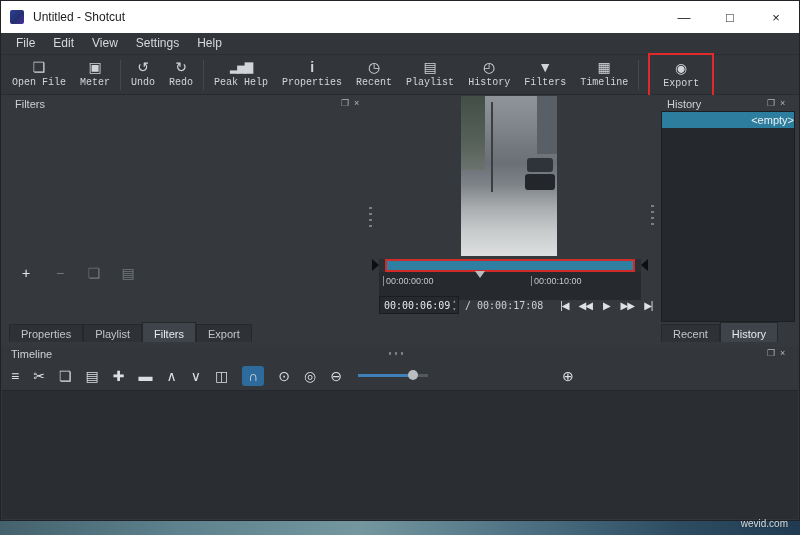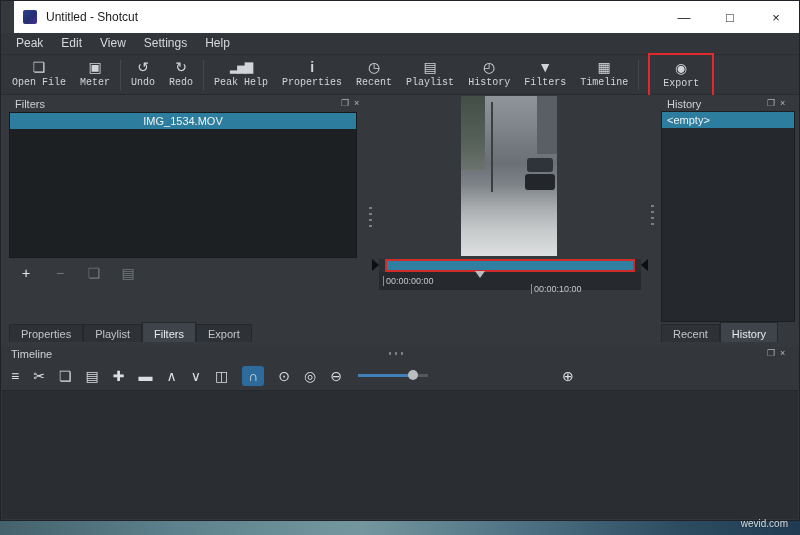--- a/index.html
+++ b/index.html
@@ -7,21 +7,21 @@
   body { font-family: "Liberation Sans", sans-serif; background: #222; position: relative; }
 
   .screen { position: absolute; inset: 0; width: 800px; height: 535px; }
   .desktop-wallpaper { position: absolute; inset: 0;
     background: linear-gradient(90deg,#44626e 0%,#5d828d 22%,#74979f 45%,#4e7283 65%,#2d4c62 85%,#203b51 100%); }
 
   .window { position: absolute; left: 0; top: 0; width: 800px; height: 521px;
     background: #35393e; border: 1px solid #1f2226; }
 
   
-  .titlebar { height: 32px; background: #ffffff; display: flex; align-items: center; margin-left: 13px; }
+  .titlebar { height: 32px; background: #ffffff; display: flex; align-items: center; }
   .app-icon { width: 14px; height: 14px; margin-left: 9px; border-radius: 2px;
     background: linear-gradient(135deg,#2e3f96 0%,#23306f 55%,#4a2f9a 100%); }
   .title-text { margin-left: 9px; font-size: 12px; color: #1b1b1b; }
   .win-controls { margin-left: auto; display: flex; height: 100%; }
   .win-btn { width: 46px; display: flex; align-items: center; justify-content: center;
     font-size: 13px; color: #1b1b1b; cursor: default; }
 
   
   .menubar { height: 22px; background: #32363b; display: flex; align-items: center;
     padding-left: 6px; border-bottom: 1px solid #2b2e32; }
@@ -70,43 +70,43 @@
   .v-pole { position: absolute; left: 30px; top: 6px; width: 2px; height: 90px; background: #3a3f44; }
 
   
   .scrubber { position: absolute; left: 378px; top: 164px; width: 262px; height: 13px; background: #2b2f33; }
   .clip-bar { position: absolute; left: 6px; right: 6px; top: 0; height: 13px;
     background: #2f7fa3; border: 2px solid #cf2b28; }
   .mark-in { position: absolute; left: -7px; top: 0; width: 0; height: 0;
     border-top: 6.5px solid transparent; border-bottom: 6.5px solid transparent; border-left: 7px solid #0d0e10; }
   .mark-out { position: absolute; right: -7px; top: 0; width: 0; height: 0;
     border-top: 6.5px solid transparent; border-bottom: 6.5px solid transparent; border-right: 7px solid #0d0e10; }
-  .ruler { position: absolute; left: 378px; top: 177px; width: 262px; height: 18px;
+  .ruler { position: absolute; left: 378px; top: 177px; width: 262px; height: 28px;
     background: #26292d; font-size: 9px; color: #c6c9cb; }
   .ruler .t0 { position: absolute; left: 4px; top: 4px; border-left: 1px solid #8a8e91; padding-left: 2px; }
-  .ruler .t10 { position: absolute; left: 152px; top: 12px; border-left: 1px solid #8a8e91; padding-left: 2px; }
+  .ruler .t10 { position: absolute; left: 152px; top: 4px; border-left: 1px solid #8a8e91; padding-left: 2px; }
   .playhead { position: absolute; left: 96px; top: -1px; width: 0; height: 0;
     border-left: 5px solid transparent; border-right: 5px solid transparent; border-top: 7px solid #b9bdc0; }
 
   .transport { position: absolute; left: 378px; top: 200px; height: 20px; display: flex; align-items: center; }
   .timebox { width: 80px; height: 18px; background: #26292d; border: 1px solid #1b1d20;
     color: #e6e8ea; font-family: "DejaVu Sans Mono", monospace; font-size: 10px;
     display: flex; align-items: center; padding: 0 14px 0 4px; position: relative; }
   .spin { position: absolute; right: 2px; top: 0; display: flex; flex-direction: column;
     font-size: 6px; color: #9ea2a5; line-height: 8px; }
   .total-time { font-family: "DejaVu Sans Mono", monospace; font-size: 10px; color: #cdd0d2; margin-left: 6px; white-space: nowrap; }
   .t-btns { display: flex; margin-left: 12px; gap: 3px; align-items: center; }
   .t-btn { min-width: 18px; height: 16px; font-size: 10px; color: #dfe2e4;
     display: flex; align-items: center; justify-content: center; letter-spacing: -1px; white-space: nowrap; }
   .t-menu { width: 10px; height: 10px; margin-left: 4px; border: 1px solid #9ea2a5; border-radius: 50%; }
 
   .history-list { position: absolute; left: 660px; top: 16px; width: 134px; height: 211px;
     background: #25282c; border: 1px solid #1c1f22; }
   .empty-row { height: 16px; background: #2d7d9e; color: #eef1f2; font-size: 11px;
-    padding-left: 5px; line-height: 16px; }
+    padding-left: 5px; line-height: 16px; text-align: right; }
 
   .vdots { position: absolute; width: 3px; height: 20px;
     background: repeating-linear-gradient(180deg,#7a7f84 0 2px,transparent 2px 6px); }
 
   
   .timeline { position: absolute; top: 346px; left: 0; right: 0; bottom: 0; background: #33373c; }
   .tl-header { position: relative; height: 15px; }
   .tl-title { position: absolute; left: 10px; top: 1px; font-size: 11px; color: #ced1d3; }
   .hdots { position: absolute; left: 388px; top: 5px; width: 18px; height: 3px;
     background: repeating-linear-gradient(90deg,#7a7f84 0 2px,transparent 2px 6px); }
@@ -136,21 +136,21 @@
       <div class="app-icon"></div>
       <span class="title-text">Untitled - Shotcut</span>
       <div class="win-controls">
         <div class="win-btn">—</div>
         <div class="win-btn">□</div>
         <div class="win-btn">×</div>
       </div>
     </div>
 
     <div class="menubar">
-      <span class="menu-item">Peak</span>
+      <span class="menu-item">File</span>
       <span class="menu-item">Edit</span>
       <span class="menu-item">View</span>
       <span class="menu-item">Settings</span>
       <span class="menu-item">Help</span>
     </div>
 
     <div class="toolbar">
       <div class="tool-btn">
         <span class="tool-glyph">❏</span>
         <span class="tool-label">Open File</span>
@@ -206,23 +206,20 @@
       </div>
     </div>
 
     <div class="main">
 
       <span class="panel-title" style="left:14px;">Filters</span>
       <div class="dock-icons" style="left:340px;">
         <span>❐</span>
         <span>×</span>
       </div>
-      <div class="filters-list">
-        <div class="clip-row">IMG_1534.MOV</div>
-      </div>
       <div class="filter-btns">
         <div class="fbtn">+</div>
         <div class="fbtn disabled">−</div>
         <div class="fbtn disabled">❏</div>
         <div class="fbtn disabled">▤</div>
       </div>
       <div class="tabs left-tabs">
         <span class="tab">Properties</span>
         <span class="tab">Playlist</span>
         <span class="tab active">Filters</span>
@@ -244,20 +241,38 @@
         <div class="mark-in"></div>
         <div class="clip-bar"></div>
         <div class="mark-out"></div>
       </div>
       <div class="ruler">
         <span class="t0">00:00:00:00</span>
         <span class="t10">00:00:10:00</span>
         <div class="playhead"></div>
       </div>
 
+      <div class="transport">
+        <div class="timebox">
+          <span>00:00:06:09</span>
+          <span class="spin">
+            <span>▴</span>
+            <span>▾</span>
+          </span>
+        </div>
+        <span class="total-time">/ 00:00:17:08</span>
+        <div class="t-btns">
+          <span class="t-btn">|◀</span>
+          <span class="t-btn">◀◀</span>
+          <span class="t-btn">▶</span>
+          <span class="t-btn">▶▶</span>
+          <span class="t-btn">▶|</span>
+          <span class="t-menu"></span>
+        </div>
+      </div>
 
 
       <span class="panel-title" style="left:666px;">History</span>
       <div class="dock-icons" style="left:766px;">
         <span>❐</span>
         <span>×</span>
       </div>
       <div class="history-list">
         <div class="empty-row">&lt;empty&gt;</div>
       </div>

